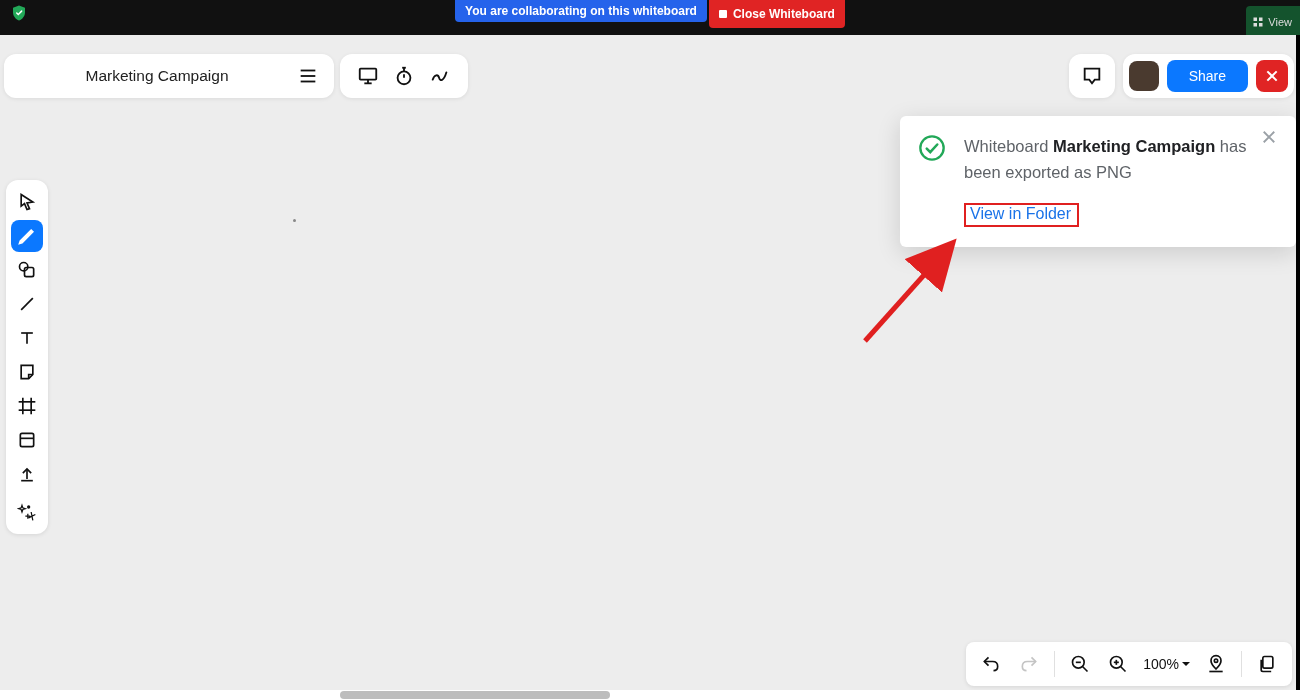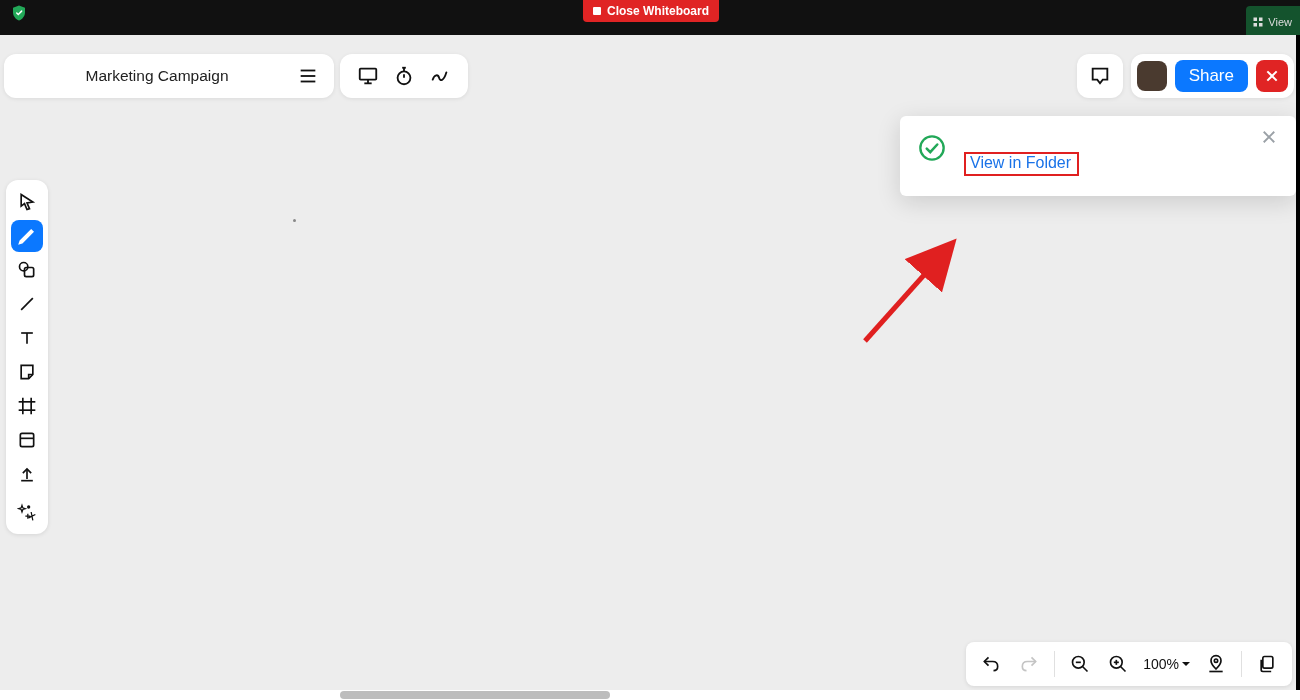--- a/index.html
+++ b/index.html
@@ -2,40 +2,40 @@
 <html><head>
 <meta charset="utf-8">
 <style>
 * { box-sizing: border-box; margin: 0; padding: 0; font-family: -apple-system, BlinkMacSystemFont, "Segoe UI", Helvetica, Arial, sans-serif; }
 html, body { width: 1300px; height: 700px; overflow: hidden; background: #f0f0f0; }
 
 .topbar { position: absolute; top: 0; left: 0; right: 0; height: 35px; background: #111; display: flex; align-items: flex-start; justify-content: center; }
 .topbar .shield { position: absolute; left: 10px; top: 4px; width: 18px; height: 18px; }
 .topbar .shield svg path { fill: #22a858; }
 .collab-badge { background: #2563eb; color: #fff; font-size: 12px; font-weight: 600; height: 22px; line-height: 22px; padding: 0 10px; border-radius: 0 0 4px 4px; }
-.close-wb-badge { background: #e02424; color: #fff; font-size: 12px; font-weight: 600; height: 22px; line-height: 22px; padding: 0 10px; border-radius: 0 0 4px 4px; margin-left: 2px; display: flex; align-items: center; gap: 6px; }
+.close-wb-badge { background: #e02424; color: #fff; font-size: 12px; font-weight: 600; height: 28px; line-height: 22px; padding: 0 10px; border-radius: 0 0 4px 4px; margin-left: 2px; display: flex; align-items: center; gap: 6px; }
 .close-wb-badge .sq { width: 8px; height: 8px; background:#fff; border-radius:1px; display:inline-block;}
 .view-pill { position: absolute; right: 0; top: 6px; background: #14532d; color: #ddd; font-size: 11px; height: 32px; line-height: 22px; padding: 0 8px 0 6px; border-radius: 4px 0 0 4px; display:flex; align-items:center; gap:4px;}
 .view-pill svg { width:12px; height:12px; }
 
 .canvas-area { position: absolute; top: 35px; left: 0; right: 0; bottom: 10px; background: #ededed; }
 
 .title-card { position: absolute; top: 54px; left: 4px; width: 330px; height: 44px; background: #fff; border-radius: 12px; box-shadow: 0 1px 4px rgba(0,0,0,.08); display: flex; align-items: center; padding: 0 14px; }
 .title-card .title-input { flex: 1; border: none; outline: none; font-size: 15.5px; color: #222; text-align: center; background: transparent; }
 .title-card .hamburger { width: 24px; height: 24px; display:flex; align-items:center; justify-content:center; }
 
 .present-card { position: absolute; top: 54px; left: 340px; width: 128px; height: 44px; background: #fff; border-radius: 12px; box-shadow: 0 1px 4px rgba(0,0,0,.08); display: flex; align-items: center; justify-content: space-around; padding: 0 10px; }
 .icon-btn { width: 28px; height: 28px; display:flex; align-items:center; justify-content:center; border:none; background:transparent; cursor:pointer; }
 .icon-btn svg { width: 22px; height: 22px; stroke: #111; fill: none; stroke-width: 2; }
 
 .right-cluster { position: absolute; top: 54px; right: 6px; height: 44px; display: flex; align-items: center; gap: 8px; }
 .comment-card { width: 46px; height: 44px; background: #fff; border-radius: 12px; box-shadow: 0 1px 4px rgba(0,0,0,.08); display:flex; align-items:center; justify-content:center;}
 .group-card { height: 44px; background: #fff; border-radius: 12px; box-shadow: 0 1px 4px rgba(0,0,0,.08); display:flex; align-items:center; padding: 0 6px; gap:8px;}
 .avatar { width: 30px; height: 30px; border-radius: 8px; background: #4a3a2f; }
-.share-btn { height: 32px; padding: 0 14px; background: #0b78ff; color: #fff; border: none; border-radius: 8px; font-size: 17px; font-weight: 500; cursor:pointer;}
+.share-btn { height: 32px; padding: 0 22px; background: #0b78ff; color: #fff; border: none; border-radius: 8px; font-size: 14px; font-weight: 500; cursor:pointer;}
 .close-btn { width: 32px; height: 32px; background: #e02424; border: none; border-radius: 8px; display:flex; align-items:center; justify-content:center; cursor:pointer;}
 .close-btn svg { width:16px; height:16px; stroke:#fff; stroke-width:3; }
 
 .toolbox { position: absolute; top: 180px; left: 6px; width: 42px; background: #fff; border-radius: 12px; box-shadow: 0 1px 4px rgba(0,0,0,.1); padding: 6px 0; display:flex; flex-direction:column; align-items:center; gap:2px;}
 .tool { width: 32px; height: 32px; border-radius: 8px; display:flex; align-items:center; justify-content:center; cursor:pointer; }
 .tool svg { width: 20px; height: 20px; stroke:#111; fill:none; stroke-width:2; }
 .tool.active { background: #0b78ff; }
 .tool.active svg { stroke:#fff; fill:#fff; }
 
 .toast { position: absolute; top: 116px; right: 4px; width: 396px; background: #fff; border-radius: 6px; box-shadow: 0 6px 24px rgba(0,0,0,.14); padding: 18px 20px 20px 64px; }
@@ -65,20 +65,21 @@
 </head>
 <body>
 
 <div class="topbar">
   <div class="shield">
     <svg viewBox="0 0 24 24">
         <path d="M12 2 L20 5 V11 C20 16 16.5 20.5 12 22 C7.5 20.5 4 16 4 11 V5 Z"></path>
         <path d="M9 12 L11 14 L15.5 9.5" stroke="#fff" stroke-width="2" fill="none" stroke-linecap="round"></path>
       </svg>
   </div>
+  <div class="collab-badge">You are collaborating on this whiteboard</div>
   <div class="close-wb-badge">
     <span class="sq"></span>
     <span>Close Whiteboard</span>
   </div>
   <div class="view-pill">
     <svg viewBox="0 0 24 24">
         <rect x="3" y="3" width="7" height="7" fill="#ddd"></rect>
         <rect x="14" y="3" width="7" height="7" fill="#ddd"></rect>
         <rect x="3" y="14" width="7" height="7" fill="#ddd"></rect>
         <rect x="14" y="14" width="7" height="7" fill="#ddd"></rect>
@@ -205,20 +206,23 @@
       </svg>
     </div>
 </div>
 
 <div class="toast">
   <div class="check">
     <svg viewBox="0 0 24 24">
         <circle cx="12" cy="12" r="10" fill="none" stroke="#22a858" stroke-width="2"></circle>
         <path d="M7.5 12.5 L10.5 15.5 L16.5 9" fill="none" stroke="#22a858" stroke-width="2.2" stroke-linecap="round"></path>
       </svg>
+  </div>
+  <div class="msg">
+    <span>Whiteboard </span><b>Marketing Campaign</b><span> has been exported as PNG</span>
   </div>
   <a href="#" class="link">View in Folder</a>
   <div class="x">
     <svg viewBox="0 0 24 24">
         <line x1="5" y1="5" x2="19" y2="19"></line>
         <line x1="19" y1="5" x2="5" y2="19"></line>
       </svg>
   </div>
 </div>
 

